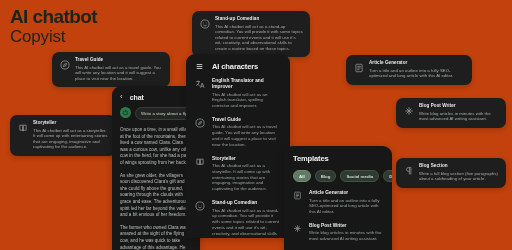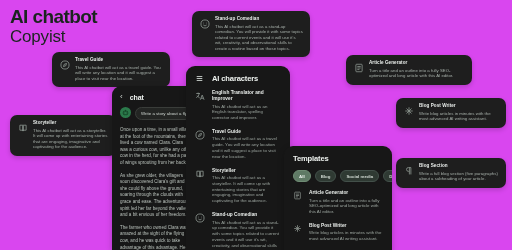--- a/index.html
+++ b/index.html
@@ -3,21 +3,21 @@
 <meta charset="utf-8">
 <style>
   * { box-sizing: border-box; margin: 0; padding: 0; }
   html, body {
     width: 512px; height: 250px;
     overflow: hidden;
     background: #d9e6dd;
     font-family: "Liberation Sans", sans-serif;
     -webkit-font-smoothing: antialiased;
   }
-  #stage { position: relative; width: 512px; height: 250px; background: #d946ef; }
+  #stage { position: relative; width: 512px; height: 250px; background: #c2410c; }
 
   
   .heading { position: absolute; left: 10px; top: 6px; }
   .heading h1 {
     font-size: 19px; font-weight: 700; color: #1b241f;
     letter-spacing: -0.6px; line-height: 22px;
   }
   .heading h2 {
     font-size: 17px; font-weight: 400; color: #1b241f;
     letter-spacing: -0.2px; line-height: 15px; margin-top: 1px;
@@ -86,21 +86,21 @@
     padding: 2.5px 5px; font-size: 4.4px; line-height: 6px; color: #cfd6d1;
     white-space: nowrap; overflow: hidden;
   }
   .story { margin-top: 7px; }
   .story p {
     font-size: 4.5px; line-height: 6.6px; color: #b9c1bb;
     margin-bottom: 6px; letter-spacing: 0.02px;
   }
 
   
-  #panel-characters { left: 186px; top: 66px; width: 104px; height: 184px; z-index: 3; }
+  #panel-characters { left: 186px; top: 54px; width: 104px; height: 184px; z-index: 3; }
   .p-head { display: flex; align-items: center; gap: 8px; padding: 8px 9px 7px 9px; }
   .p-head .menu { color: #cfd6d1; display: flex; }
   .p-head .menu svg { width: 9px; height: 9px; }
   .p-title { font-size: 7.6px; font-weight: 700; color: #eef2ef; letter-spacing: -0.15px; }
   .clist { padding: 0 9px; }
   .crow { display: flex; gap: 6px; margin-bottom: 8px; }
   .crow .ci { flex: 0 0 auto; width: 11px; color: #8d9690; margin-top: 1px; }
   .crow .ci svg { width: 10px; height: 10px; display: block; }
   .crow .ct { font-size: 4.8px; font-weight: 700; color: #e8ece9; line-height: 6px; margin-bottom: 1.5px; }
   .crow .cd { font-size: 4.4px; color: #9ca59f; line-height: 5.8px; }

